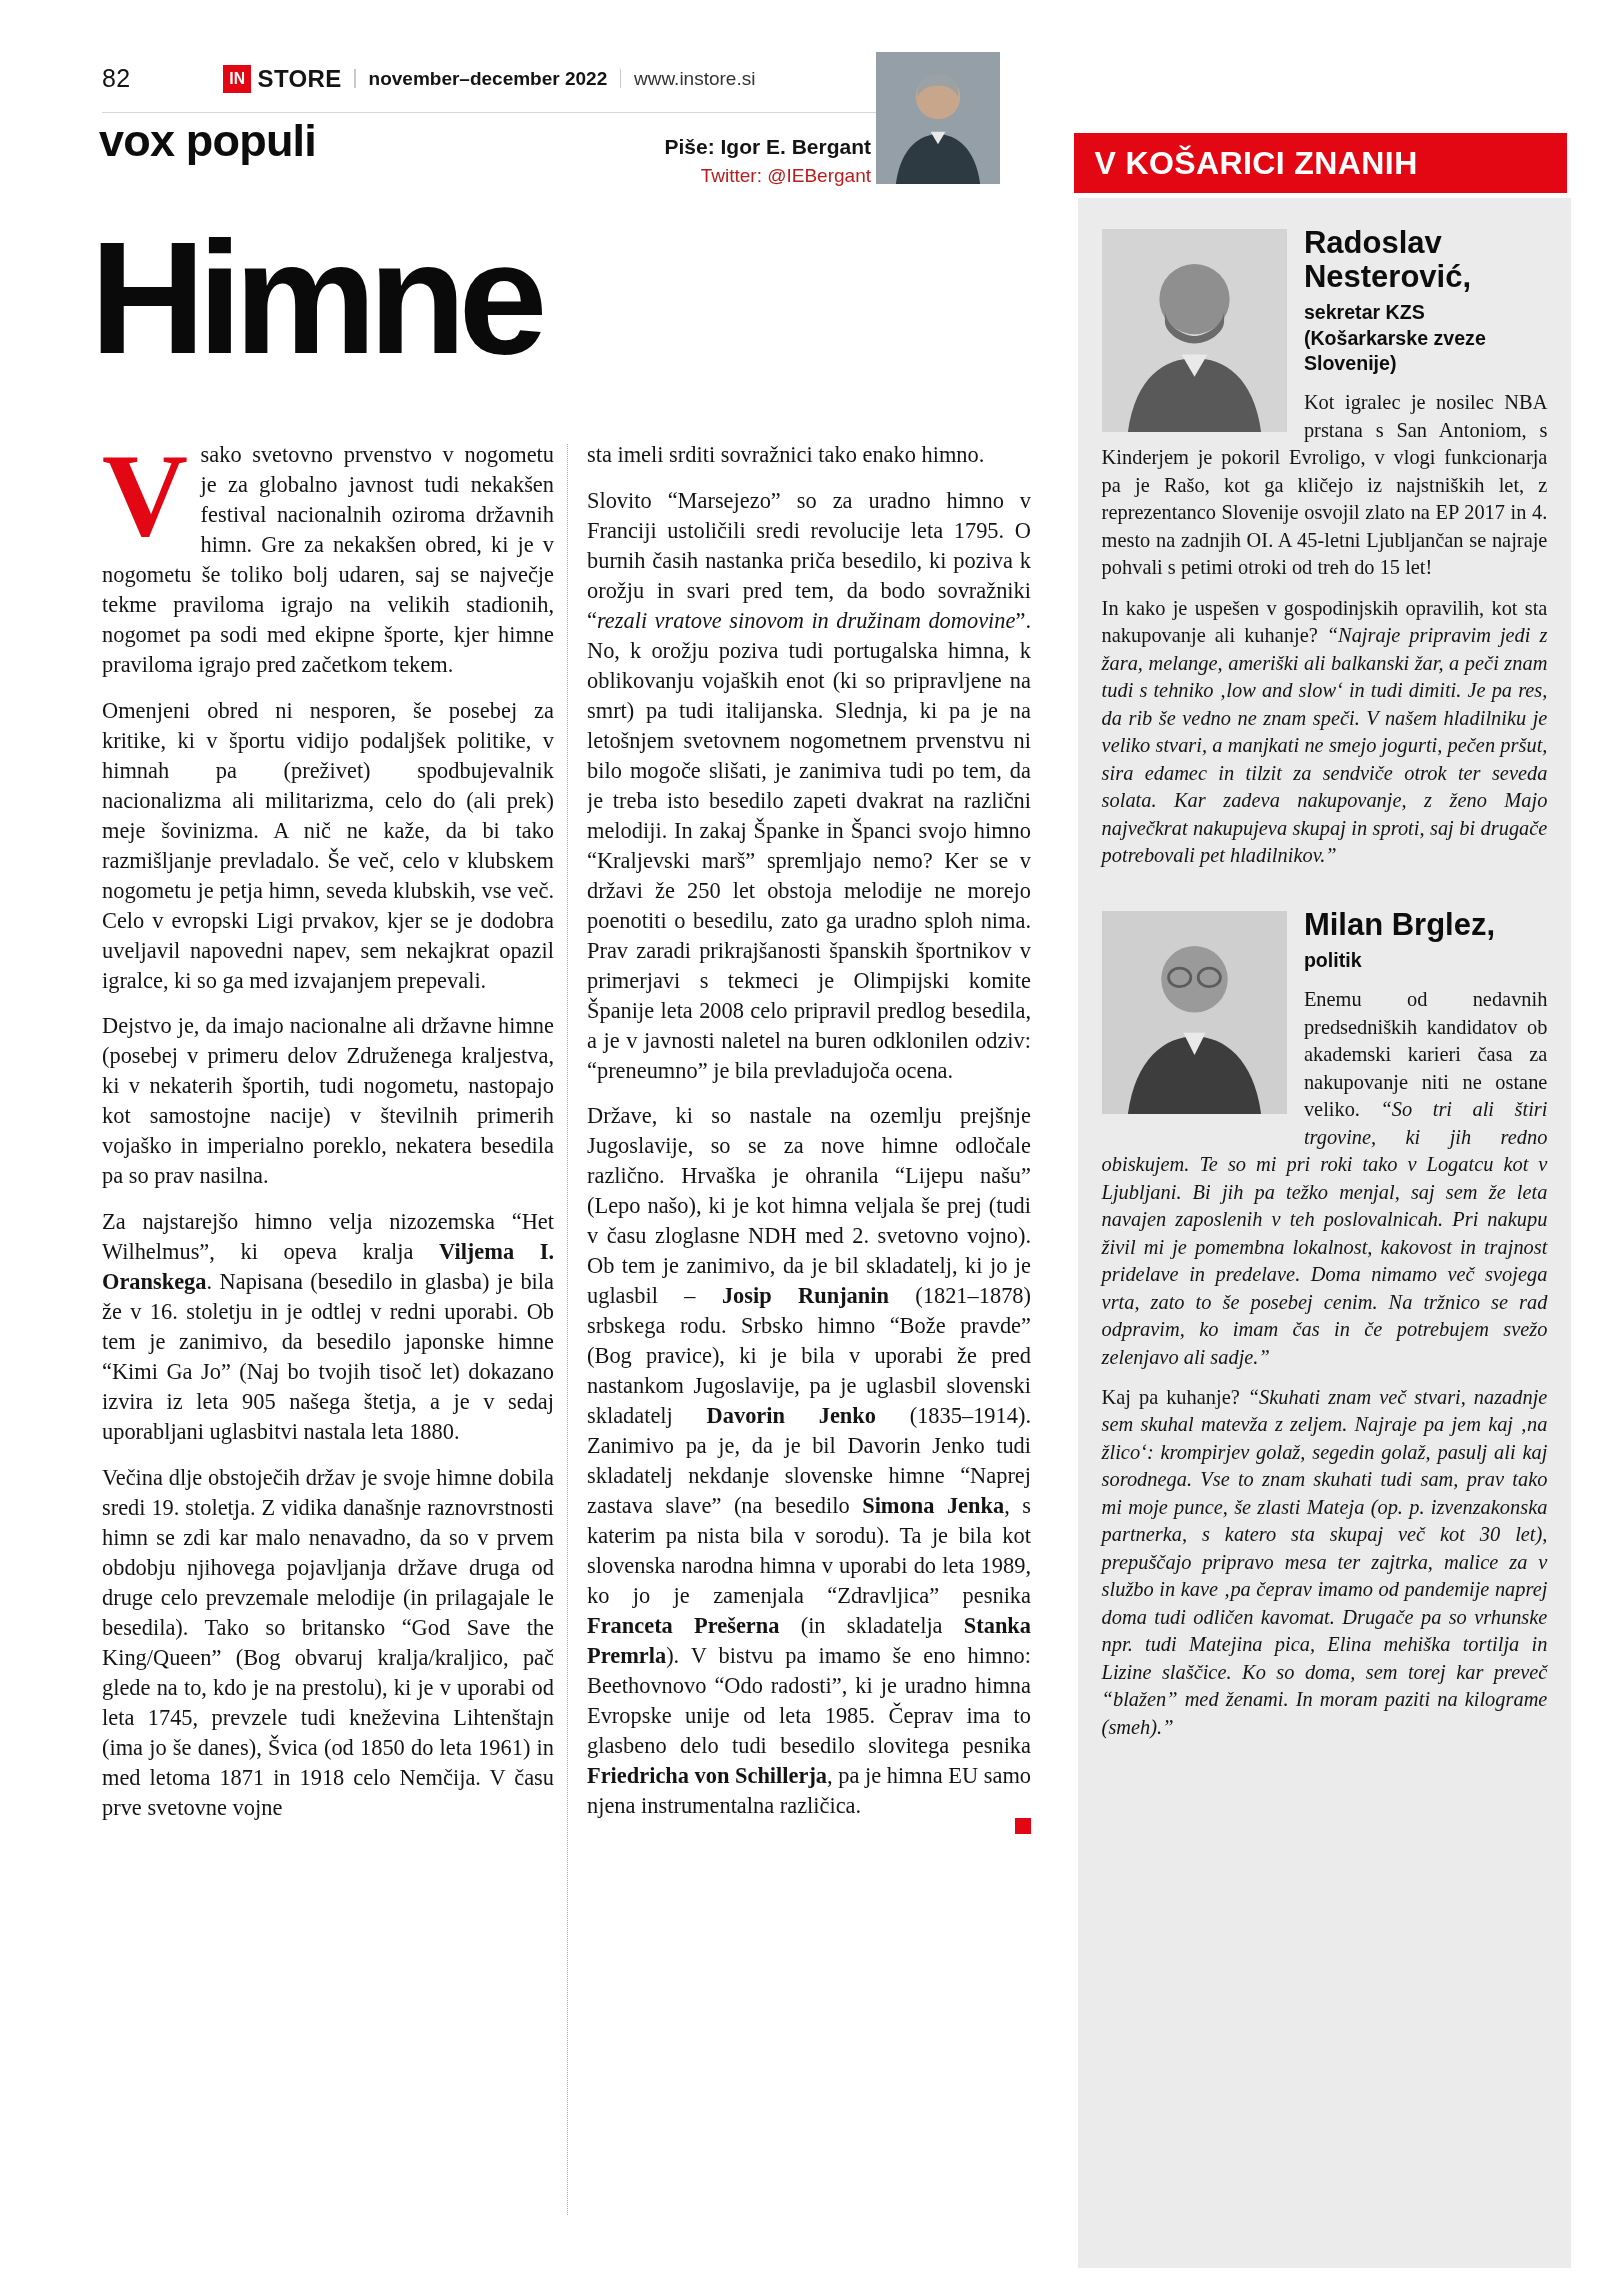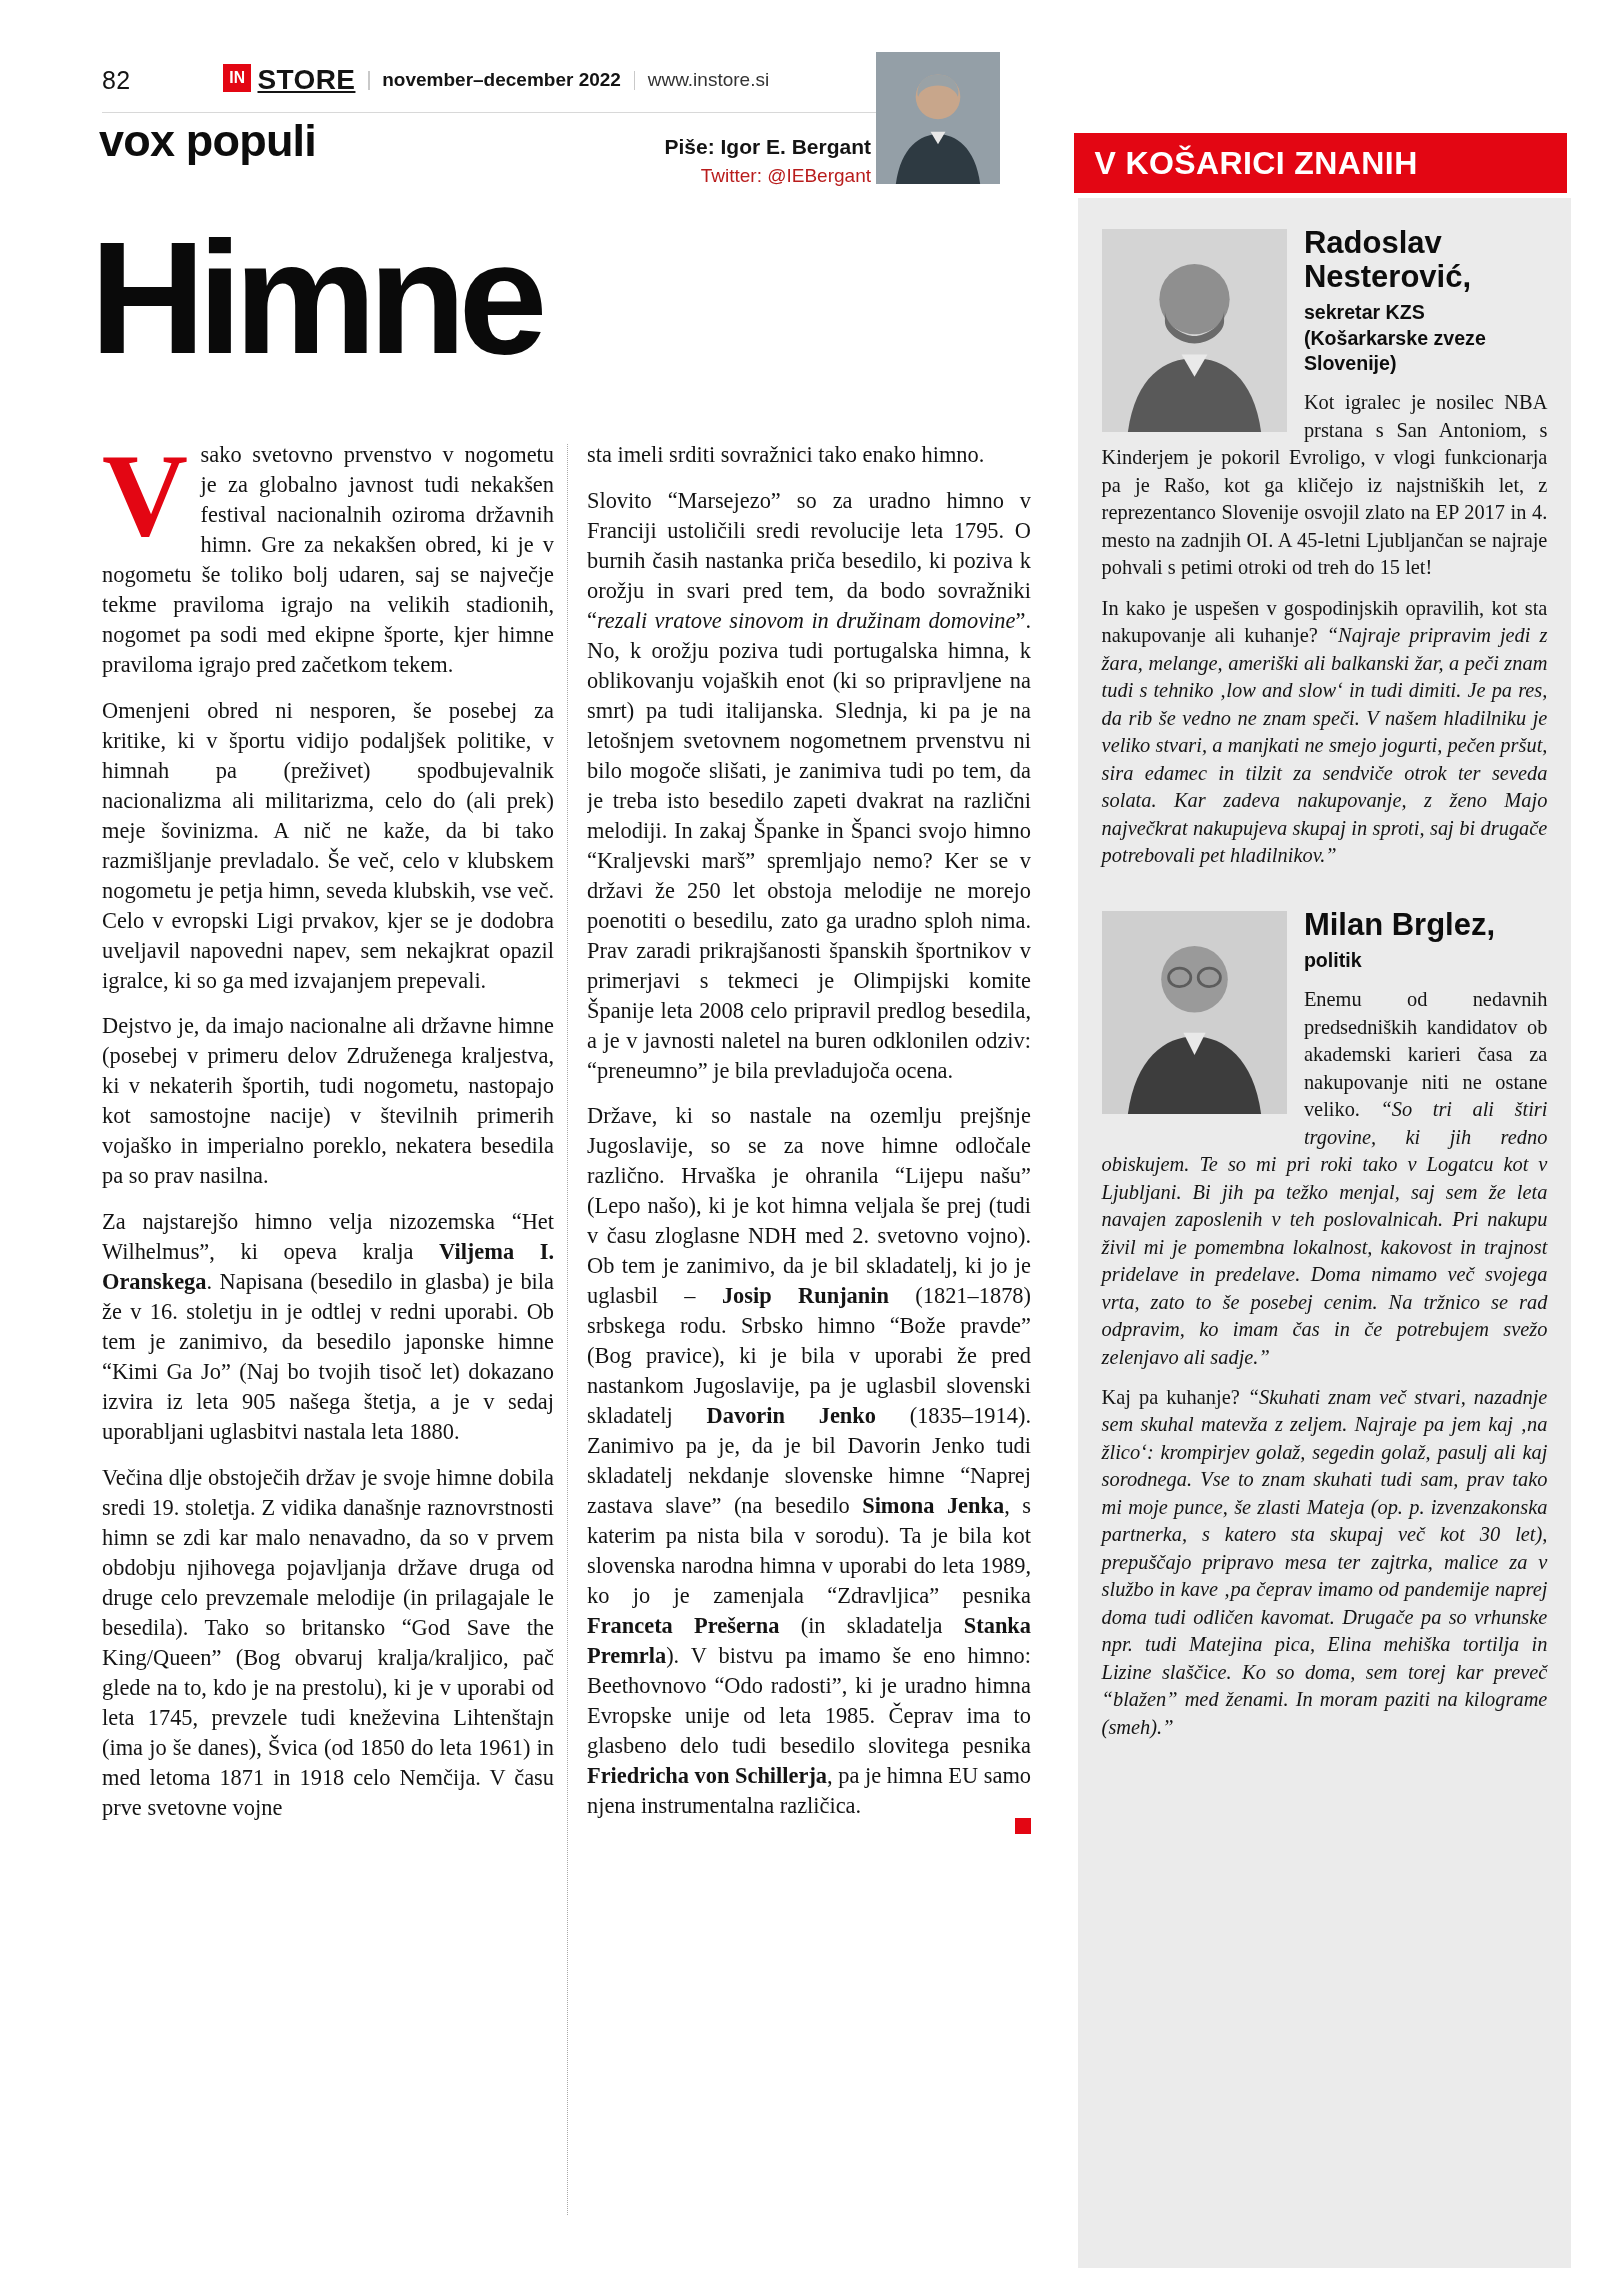--- a/index.html
+++ b/index.html
@@ -7,21 +7,21 @@
   .page { position:relative; width:1623px; height:2295px; background:#fff; color:#141414;
           font-family:"Liberation Serif", serif; overflow:hidden; }
 
   
   .topbar { position:absolute; top:64px; left:102px; display:flex; align-items:center; gap:12.6px;
             font-family:"Liberation Sans", sans-serif; }
   .pagenum { font-size:25px; font-weight:normal; margin-right:80px; letter-spacing:0.4px; }
   .logo { display:flex; align-items:flex-start; gap:6.3px; }
   .logo-in { background:#e30613; color:#fff; width:28px; height:28px; display:inline-flex;
              align-items:center; justify-content:center; font-weight:bold; font-size:15.7px; }
-  .logo-store { font-size:28px; font-weight:bold; letter-spacing:0.4px;text-decoration:underline; }
+  .logo-store { font-size:24px; font-weight:bold; letter-spacing:0.4px; }
   .sep { width:1.6px; height:19px; background:#c9c9c9; }
   .issue { font-size:19px; font-weight:bold; }
   .website { font-size:19px; color:#333; }
   .header-rule { position:absolute; top:112px; left:102px; width:876px; height:0.8px; background:#d8d8d8; }
 
   
   .section-title { position:absolute; top:115px; left:99px; font-family:"Liberation Sans", sans-serif;
                    font-weight:900; font-size:45px; letter-spacing:-0.8px; color:#0d0d0d; }
   .byline { position:absolute; top:135px; left:620px; width:251px; text-align:right;
             font-family:"Liberation Sans", sans-serif; }

